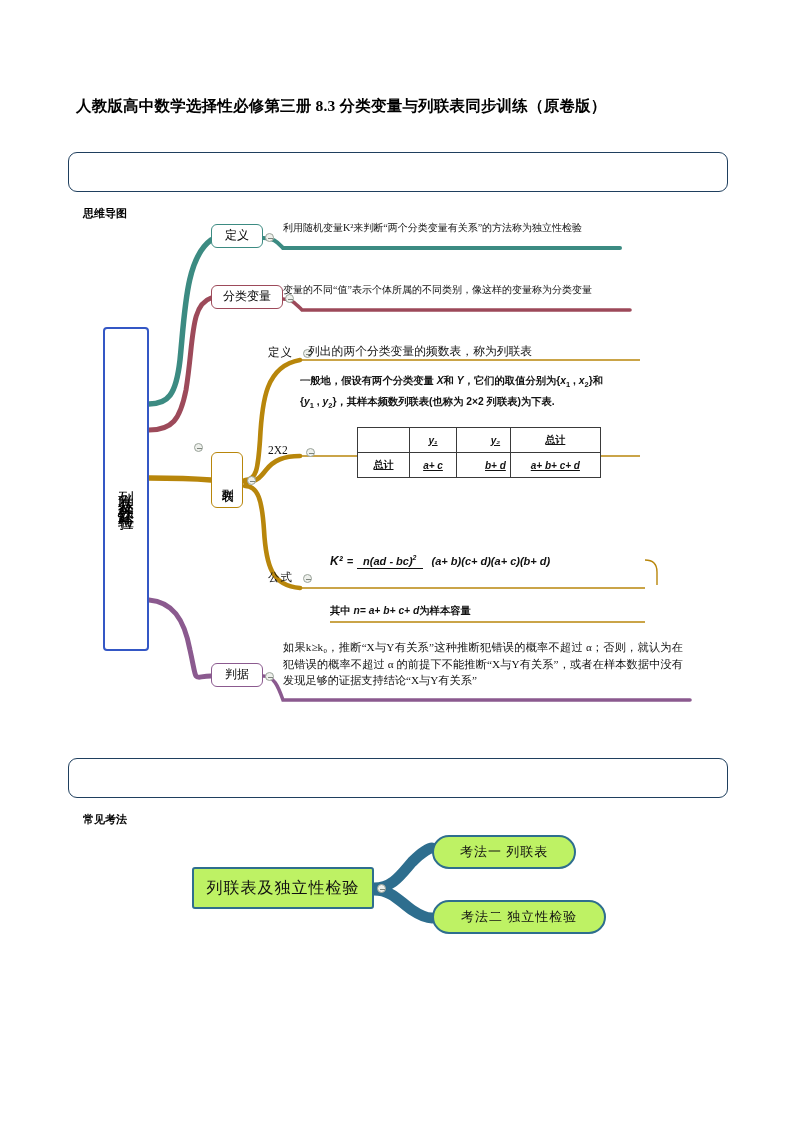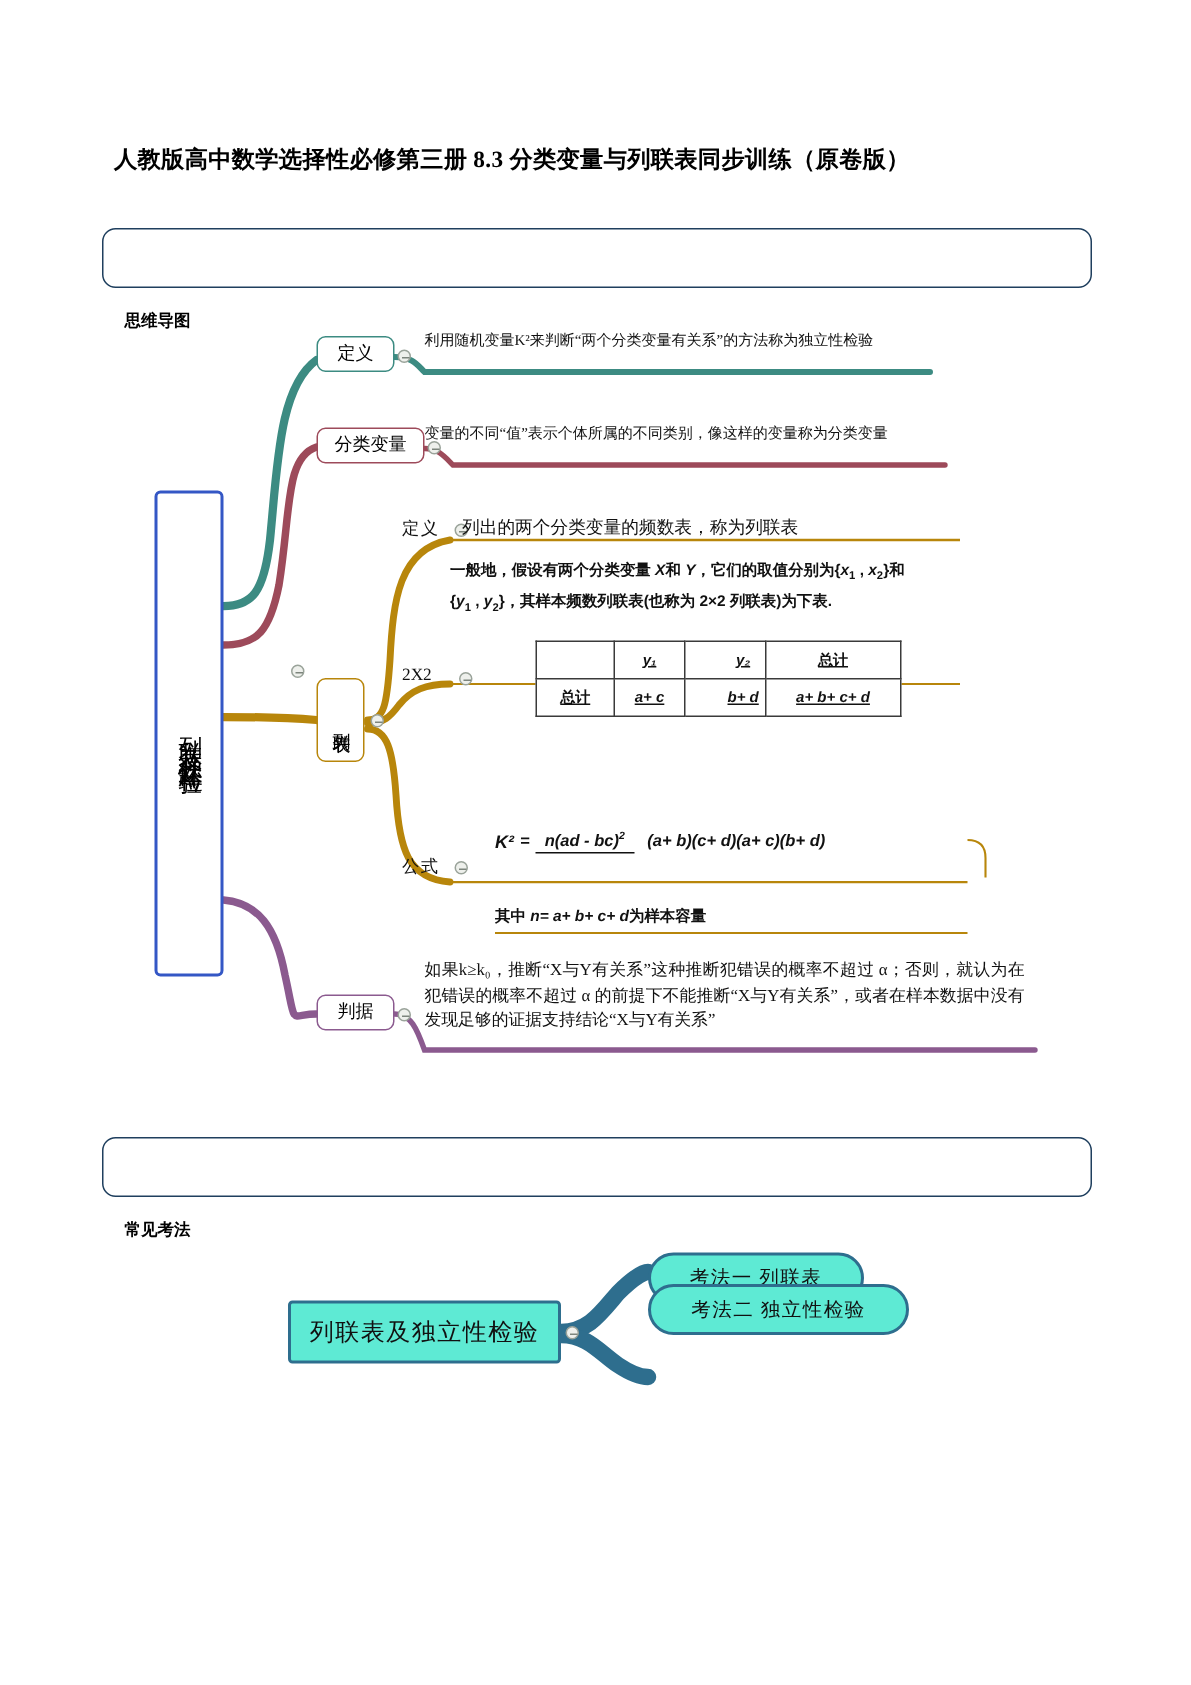--- a/index.html
+++ b/index.html
@@ -161,36 +161,36 @@
 
   #txt-panju{
     position:absolute; left:283px; top:639px; width:400px;
     font-size:11.2px; line-height:1.48; color:#111;
     font-family:"Liberation Serif","DejaVu Serif",serif;
     text-align:justify;
   }
 
   
   .tealbox{
-    position:absolute; background:#5eead4;
+    position:absolute; background:#bef264;
     border:2px solid #2e6e8e; display:flex;
     align-items:center; justify-content:center;
     font-family:"Liberation Serif","DejaVu Serif",serif;
     color:#111;
   }
   #b-root{
     left:192px; top:867px; width:182px; height:42px;
     border-radius:3px; font-size:16px; letter-spacing:1px;
   }
   #b-k1{
     left:432px; top:835px; width:144px; height:34px;
     border-radius:17px; font-size:13px; letter-spacing:1px;
   }
   #b-k2{
-    left:432px; top:856px; width:174px; height:34px;
+    left:432px; top:900px; width:174px; height:34px;
     border-radius:17px; font-size:13px; letter-spacing:1px;
   }
 </style>
 </head>
 <body>
 
 <div class="page">
 
   <div class="doc-title">人教版高中数学选择性必修第三册 8.3 分类变量与列联表同步训练（原卷版）</div>
 

